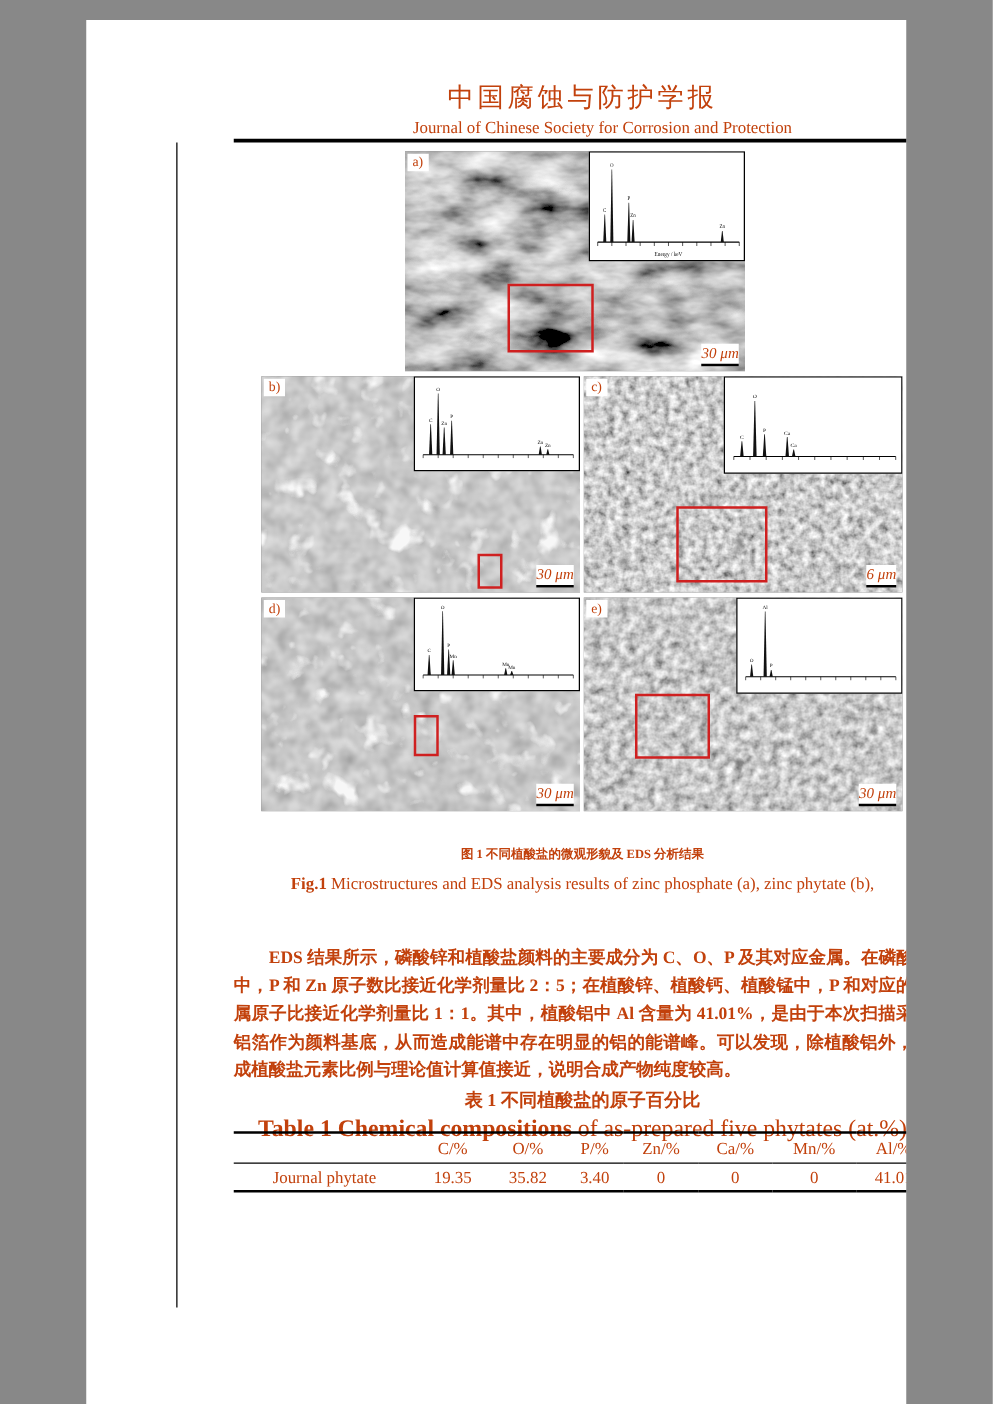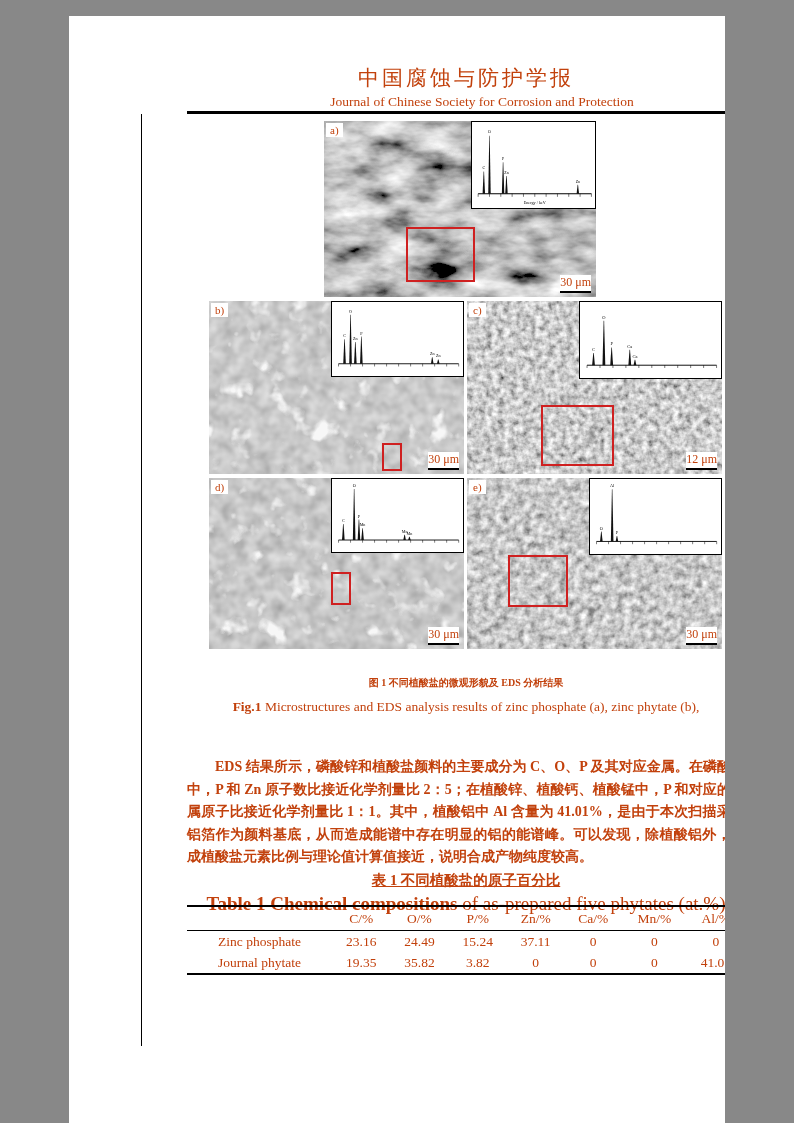--- a/index.html
+++ b/index.html
@@ -22,29 +22,29 @@
   .corner-label{position:absolute;top:2px;left:2px;background:#fff;font-size:11px;line-height:14px;
                 padding:0 4px;z-index:3;}
   .inset{position:absolute;background:#fff;border:1px solid #000;box-sizing:border-box;z-index:2;}
   .panel-a .inset{left:54%;top:0;width:46%;height:50%;}
   .panel-b .inset,.panel-d .inset{left:48%;top:0;width:52%;height:44%;}
   .panel-c .inset{left:44%;top:0;width:56%;height:45%;}
   .panel-e .inset{left:48%;top:0;width:52%;height:45%;}
   .inset svg{width:100%;height:100%;display:block;}
   .roi{position:absolute;border:2px solid #cf2020;z-index:2;}
   .scalebar{position:absolute;right:5px;bottom:4px;background:#fff;font-size:12px;line-height:15px;
-            padding:0 0 1px;border-bottom:2.5px solid #000;z-index:3;}
+            padding:0 0 1px;border-bottom:2.5px solid #000;z-index:3;font-style:italic;}
 
   
   .caption-cn{top:660px;left:118px;width:558px;text-align:center;font-size:10px;font-weight:bold;}
   .caption-en1{top:683px;left:98px;width:598px;text-align:center;font-size:13.5px;}
   .caption-en2{top:705px;left:98px;width:598px;text-align:center;font-size:13.5px;}
   .para{top:726px;left:118px;width:558px;font-size:14px;line-height:22.5px;text-align:justify;
         text-indent:2em;font-weight:bold;}
-  .tbl-title-cn{top:855px;left:118px;width:558px;text-align:center;font-size:14.5px;font-weight:bold;text-decoration:underline;}
+  .tbl-title-cn{top:855px;left:118px;width:558px;text-align:center;font-size:14.5px;font-weight:bold;}
   .tbl-title-en{top:877px;left:98px;width:598px;text-align:center;font-size:19px;}
 
   
   .table-wrap{top:889px;left:118px;width:558px;}
   table.comp{width:100%;border-collapse:collapse;font-size:13.5px;}
   table.comp thead tr{border-top:2.5px solid #000;border-bottom:1.5px solid #000;}
   table.comp tbody tr:last-child{border-bottom:2.5px solid #000;}
   table.comp th,table.comp td{font-weight:normal;text-align:center;padding:0;height:21px;}
   table.comp thead th{height:23px;}
   table.comp .rowlabel{width:26%;}
@@ -231,21 +231,21 @@
           <text x="16.96" y="13.199999999999998" font-size="3.2" text-anchor="middle" fill="#000" font-family="Liberation Serif, serif">O</text>
           <polygon points="21.48,50 22.3,35.92 22.66,35.92 23.48,50" fill="#111"></polygon>
           <text x="22.48" y="34.32" font-size="3.2" text-anchor="middle" fill="#000" font-family="Liberation Serif, serif">P</text>
           <polygon points="34.36,50 35.18,37.68 35.54,37.68 36.36,50" fill="#111"></polygon>
           <text x="35.36" y="36.08" font-size="3.2" text-anchor="middle" fill="#000" font-family="Liberation Serif, serif">Ca</text>
           <polygon points="38.04,50 38.86,45.6 39.22,45.6 40.04,50" fill="#111"></polygon>
           <text x="39.04" y="44" font-size="3.2" text-anchor="middle" fill="#000" font-family="Liberation Serif, serif">Ca</text>
         </svg>
     </div>
     <div class="roi" style="left: 29%; top: 60%; width: 27%; height: 33%;"></div>
-    <span class="scalebar">12 μm</span>
+    <span class="scalebar">6 μm</span>
   </section>
 
   <section class="panel panel-d">
     <svg class="sem">
       <rect width="100%" height="100%" fill="#8a8a8a"></rect>
       <rect width="100%" height="100%" filter="url(#tex-d)"></rect>
       <rect width="100%" height="100%" filter="url(#patches2)"></rect>
     </svg>
     <span class="corner-label">d)</span>
     <div class="inset">
@@ -330,34 +330,24 @@
             <th>O/%</th>
             <th>P/%</th>
             <th>Zn/%</th>
             <th>Ca/%</th>
             <th>Mn/%</th>
             <th>Al/%</th>
           </tr>
         </thead>
       <tbody>
           <tr>
-            <td class="rowlabel">Zinc phosphate</td>
-            <td>23.16</td>
-            <td>24.49</td>
-            <td>15.24</td>
-            <td>37.11</td>
-            <td>0</td>
-            <td>0</td>
-            <td>0</td>
-          </tr>
-          <tr>
             <td class="rowlabel">Journal phytate</td>
             <td>19.35</td>
             <td>35.82</td>
-            <td>3.82</td>
+            <td>3.40</td>
             <td>0</td>
             <td>0</td>
             <td>0</td>
             <td>41.01</td>
           </tr>
         </tbody>
     </table>
   </div>
 
 </div>

